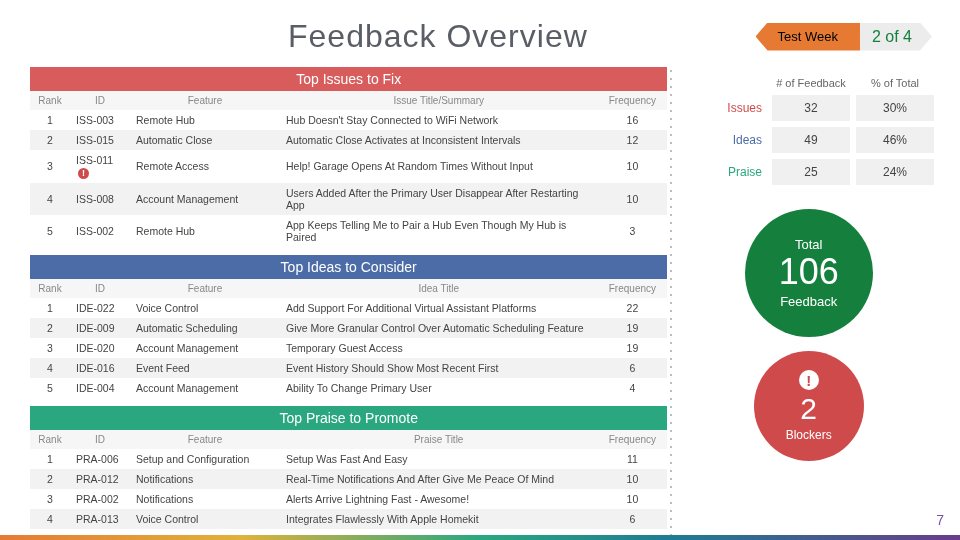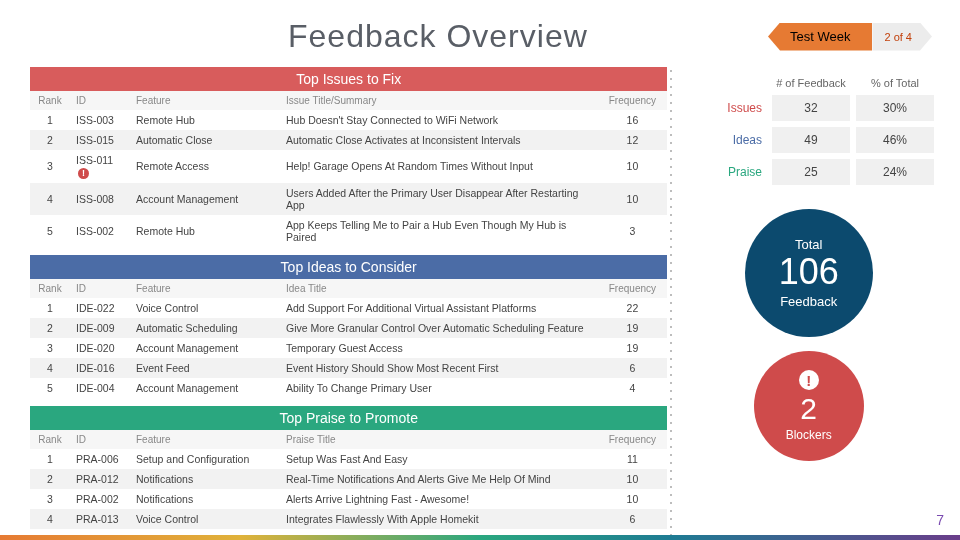--- a/index.html
+++ b/index.html
@@ -9,56 +9,56 @@
     background: #fff; color: #444; overflow: hidden; position: relative;
   }
   .header { display:flex; align-items:center; justify-content:flex-end; padding: 18px 28px 8px 28px; gap: 12px;}
   .title { font-size: 32px; font-weight: 400; letter-spacing: 1px; color: #595e66; margin-right: auto; padding-left: 260px;}
   .testweek-badge { display:flex; align-items:center; position:relative; height: 28px;}
   .tw-left {
     background:#e67a33; color:#000000; font-size:13px; padding:0 22px 0 22px; height:28px; line-height:28px;
     clip-path: polygon(12px 0, 100% 0, 100% 100%, 12px 100%, 0 50%);
   }
   .tw-right {
-    background:#ececec; color:#c2410c; font-size:11px; padding:0 20px 0 12px; height:28px; line-height:28px;
+    background:#ececec; color:#15803d; font-size:16px; padding:0 20px 0 12px; height:28px; line-height:28px;
     clip-path: polygon(0 0, calc(100% - 12px) 0, 100% 50%, calc(100% - 12px) 100%, 0 100%);
   }
   .main { display:flex; gap: 10px; padding: 4px 20px 0 30px;}
   .left { flex: 1 1 auto; }
   .right { width: 266px; position:relative;}
   .dots { position:absolute; left:-8px; top:0; bottom:0; width:4px;
     background-image: radial-gradient(circle, #bdbdbd 1.2px, transparent 1.3px);
     background-size: 4px 8px; background-repeat: repeat-y;}
   .section { margin-bottom: 8px;}
   .sec-header { text-align:center; color:#fff; font-size:14px; padding:4px 0; }
   .sec-issues .sec-header { background:#d85c5c;}
   .sec-ideas .sec-header  { background:#4b6ca6;}
   .sec-praise .sec-header { background:#2aa77f;}
   table.data { width:100%; border-collapse: collapse; font-size:10.5px;}
-  table.data th { text-align:left; font-weight:400; color:#888; padding:4px 6px; font-size:10px; background:#f6f6f6;}
+  table.data th { text-align:center; font-weight:400; color:#888; padding:4px 6px; font-size:10px; background:#f6f6f6;}
   table.data th:first-child, table.data td:first-child { text-align:center; width:40px;}
   table.data th:last-child, table.data td:last-child { text-align:center; width:70px;}
   table.data td { padding:4px 6px; vertical-align: middle;}
   table.data tbody tr:nth-child(odd) td { background:#fff;}
   table.data tbody tr:nth-child(even) td { background:#f2f2f2;}
   .blocker-inline {
     display:inline-flex; align-items:center; justify-content:center;
     width:11px; height:11px; border-radius:50%; background:#cf4b4b; color:#fff;
     font-size:9px; font-weight:bold; margin-left:2px; vertical-align:middle;
   }
   .summary-table { width:100%; border-collapse:separate; border-spacing:6px 6px; font-size:12px; margin-top:4px;}
   .summary-table th { font-weight:400; color:#666; font-size:11px;}
   .summary-table td.rowlabel { text-align:right; font-size:12px; padding-right:4px;}
   .summary-table td.val { background:#f0f0f0; text-align:center; padding:6px 12px; width:78px;}
   .lab-issues { color:#cf4b4b;}
   .lab-ideas  { color:#4b6ca6;}
   .lab-praise { color:#2aa77f;}
   .circles { position:relative; margin-top:18px;}
   .circle-total {
-    width:128px; height:128px; border-radius:50%; background:#0c4a6e;
+    width:128px; height:128px; border-radius:50%; background:#15803d;
     color:#fff; display:flex; flex-direction:column; align-items:center; justify-content:center;
     margin: 0 auto;
   }
   .circle-total .big { font-size:36px; font-weight:300; line-height:1;}
   .circle-total .sub { font-size:13px; margin-top:4px;}
   .circle-total .lab { font-size:13px; margin-bottom:2px;}
   .circle-blockers {
     width:110px; height:110px; border-radius:50%; background:#cf4b4b;
     color:#fff; display:flex; flex-direction:column; align-items:center; justify-content:center;
     margin: 14px auto 0 auto;
@@ -210,21 +210,21 @@
               <td>1</td>
               <td>PRA-006</td>
               <td>Setup and Configuration</td>
               <td>Setup Was Fast And Easy</td>
               <td>11</td>
             </tr>
             <tr>
               <td>2</td>
               <td>PRA-012</td>
               <td>Notifications</td>
-              <td>Real-Time Notifications And Alerts Give Me Help Of Mind</td>
+              <td>Real-Time Notifications And After Give Me Peace Of Mind</td>
               <td>10</td>
             </tr>
             <tr>
               <td>3</td>
               <td>PRA-002</td>
               <td>Notifications</td>
               <td>Alerts Arrive Lightning Fast - Awesome!</td>
               <td>10</td>
             </tr>
             <tr>

